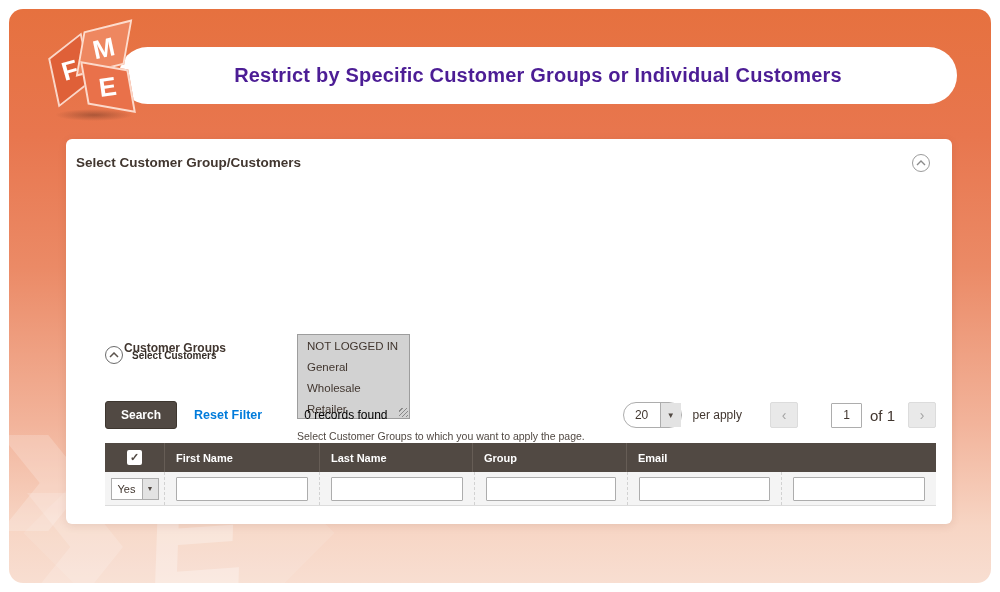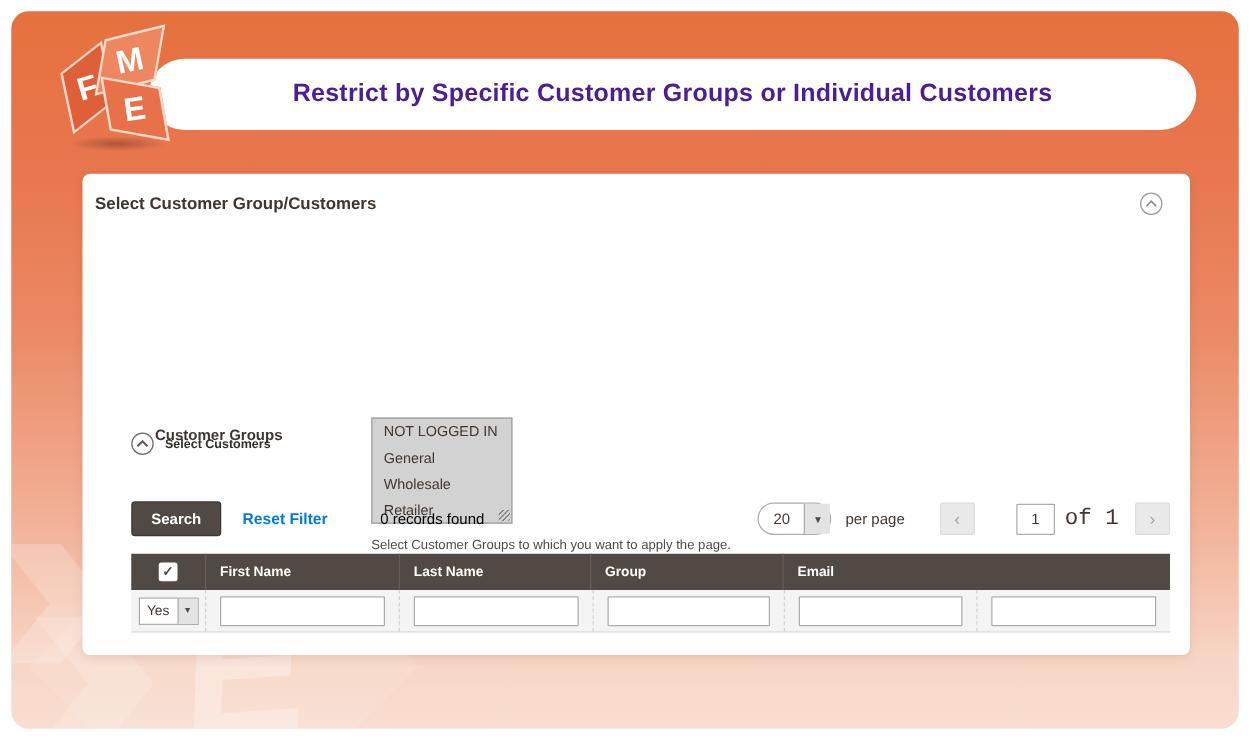--- a/index.html
+++ b/index.html
@@ -71,21 +71,21 @@
   .select-box { display:flex; height:26px; border:1px solid #adadad; border-radius:13px; background:#fff; cursor:pointer; }
   .select-box .val { width:36px; display:flex; align-items:center; justify-content:center; font-size:12px; color:#41362f; }
   .select-box .caret { width:21px; background:#e3e3e3; border-left:1px solid #adadad;
     display:flex; align-items:center; justify-content:center; font-size:8px; color:#514943; }
   .per-page-label { font-size:12px; color:#41362f; margin-left:11px; }
   .pg-btn { width:28px; height:26px; background:#e9e9e9; border:1px solid #dcdcdc; border-radius:2px;
     display:flex; align-items:center; justify-content:center; color:#a3a3a3; font-size:14px; cursor:default; }
   .pg-prev { margin-left:28px; }
   .pg-input { width:31px; height:25px; border:1px solid #adadad; border-radius:1px; text-align:center;
     font-size:12px; color:#41362f; margin-left:33px; font-family:"Liberation Sans",sans-serif; }
-  .pg-of { font-size:18px; color:#41362f; margin-left:8px;font-family:Liberation Mono, monospace; }
+  .pg-of { font-size:15px; color:#41362f; margin-left:8px; }
   .pg-next { margin-left:13px; }
   
   .grid { position:absolute; left:39px; top:304px; width:831px; }
   .g-row { display:flex; }
   .g-head { background:#514943; height:29px; }
   .g-head .cell { display:flex; align-items:center; color:#fff; font-size:11px; font-weight:bold;
     padding-left:11px; border-left:1px solid #665d56; cursor:pointer; }
   .g-head .cell:first-child { border-left:none; justify-content:center; padding-left:0; }
   .sort-arrow { margin-left:auto; margin-right:9px; font-size:11px; font-weight:normal; }
   .c0 { width:59px; } .c1 { width:155px; } .c2 { width:155px; } .c3 { width:153px; } .c4 { width:154px; } .c5 { width:155px; }
@@ -166,21 +166,21 @@
       <div class="toolbar">
         <button class="btn-search">Search</button>
         <a class="link-reset">Reset Filter</a>
         <span class="records">0 records found</span>
 
         <div class="tb-right">
           <div class="select-box">
             <span class="val">20</span>
             <span class="caret">▼</span>
           </div>
-          <span class="per-page-label">per page</span>
+          <span class="per-page-label">per apply</span>
           <div class="pg-btn pg-prev">
             <span>‹</span>
           </div>
           <input class="pg-input" value="1" style="">
           <span class="pg-of">of 1</span>
           <div class="pg-btn pg-next">
             <span>›</span>
           </div>
         </div>
       </div>

